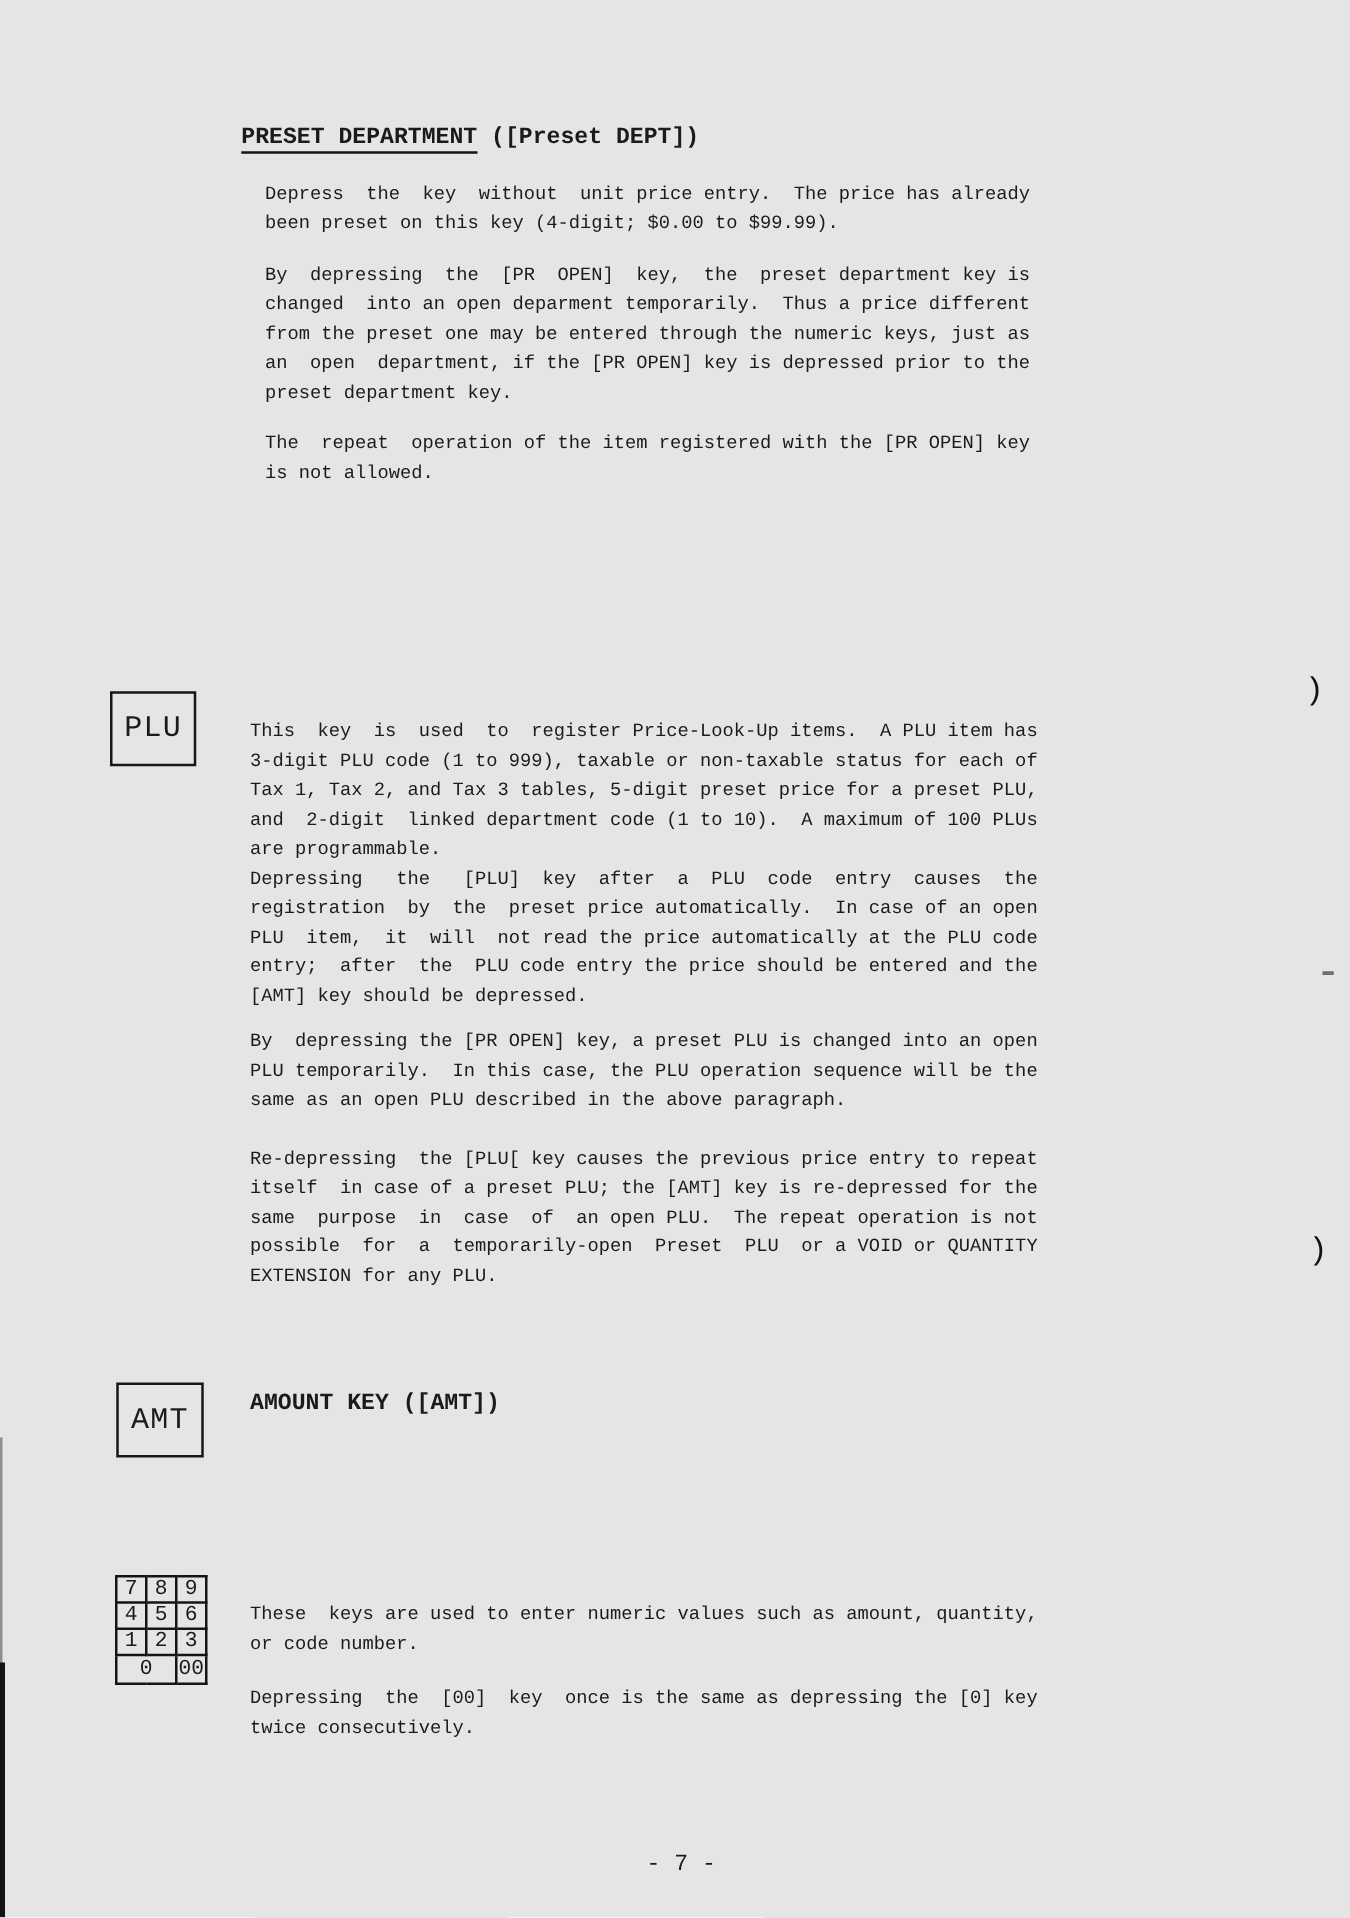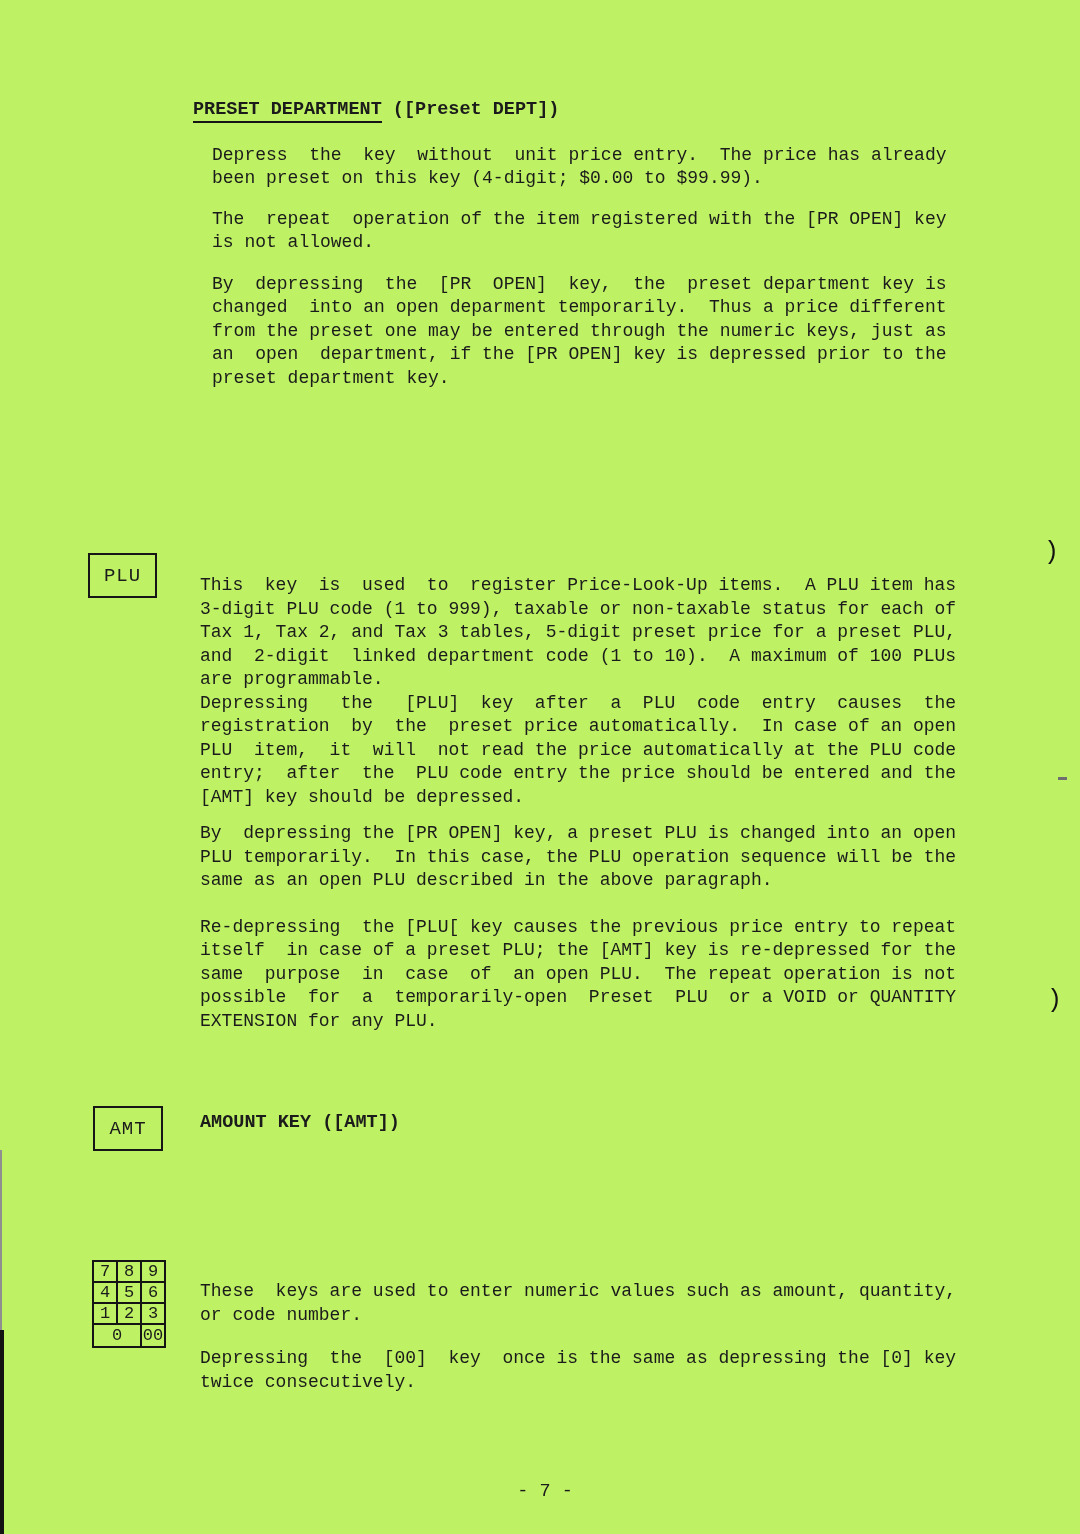--- a/index.html
+++ b/index.html
@@ -1,50 +1,50 @@
 <!DOCTYPE html>
 <html><head>
 <meta charset="utf-8">
 <style>
   html,body{margin:0;padding:0;background:#ffffff;}
   .page{
     position:relative;
     width:1080px;height:1534px;
-    background:#bef264;
+    background:#e5e5e5;
     color:#1b1b1b;
     font-family:"Liberation Mono","DejaVu Sans Mono",monospace;
     overflow:hidden;
   }
   .sec{position:absolute;left:0;right:0;}
   .h{
     margin:0 0 0 200px;
     font-size:18.5px;line-height:23.5px;
     white-space:pre;
   }
   .h.preset{margin-left:193px;}
   .u{border-bottom:2px solid #151515;padding-bottom:1px;}
   .b{font-weight:700;}
   .para{
     margin:0 0 0 200px;
     width:792px;
-    font-size:18px;line-height:23.5px;
+    font-size:15px;line-height:23.5px;
     white-space:pre-wrap;
     word-break:normal;
   }
   .para.indent{margin-left:212px;}
   .mt22{margin-top:22px;} .mt21{margin-top:21px;} .mt18{margin-top:18px;}
   .mt17{margin-top:17px;} .mt14{margin-top:0;} .mt13{margin-top:13px;}
   .mt23{margin-top:23px;} .mt20{margin-top:20px;} .mt5{margin-top:5px;}
   .mt3{margin-top:3px;} .mt2{margin-top:2px;}
   .keybox{
     position:absolute;top:0;
-    width:69px;height:45px;
+    width:69px;height:60px;
     border:2.5px solid #161616;
     display:flex;align-items:center;justify-content:center;
-    font-size:19px;letter-spacing:1px;
+    font-size:24px;letter-spacing:1px;
     box-sizing:border-box;
   }
   table.keypad{
     position:absolute;left:92px;top:2px;
     border-collapse:collapse;
     border:2.5px solid #141414;
   }
   table.keypad td{
     border:2px solid #141414;
     width:22px;height:19px;
@@ -63,27 +63,27 @@
 </style>
 </head>
 <body>
 
 <div class="page">
 
   <section class="sec" style="top:98px">
     <h2 class="h preset"><span class="u">PRESET DEPARTMENT</span><span> ([Preset DEPT])</span></h2>
     <p class="para indent mt22">Depress  the  key  without  unit price entry.  The price has already
 been preset on this key (4-digit; $0.00 to $99.99).</p>
-    <p class="para indent mt17">The  repeat  operation of the item registered with the [PR OPEN] key
-is not allowed.</p>
     <p class="para indent mt18">By  depressing  the  [PR  OPEN]  key,  the  preset department key is
 changed  into an open deparment temporarily.  Thus a price different
 from the preset one may be entered through the numeric keys, just as
 an  open  department, if the [PR OPEN] key is depressed prior to the
 preset department key.</p>
+    <p class="para indent mt17">The  repeat  operation of the item registered with the [PR OPEN] key
+is not allowed.</p>
   </section>
 
   <section class="sec" style="top:553px">
     <div class="keybox" style="left:88px">
         <span>PLU</span>
       </div>
     <p class="para mt21">This  key  is  used  to  register Price-Look-Up items.  A PLU item has
 3-digit PLU code (1 to 999), taxable or non-taxable status for each of
 Tax 1, Tax 2, and Tax 3 tables, 5-digit preset price for a preset PLU,
 and  2-digit  linked department code (1 to 10).  A maximum of 100 PLUs

